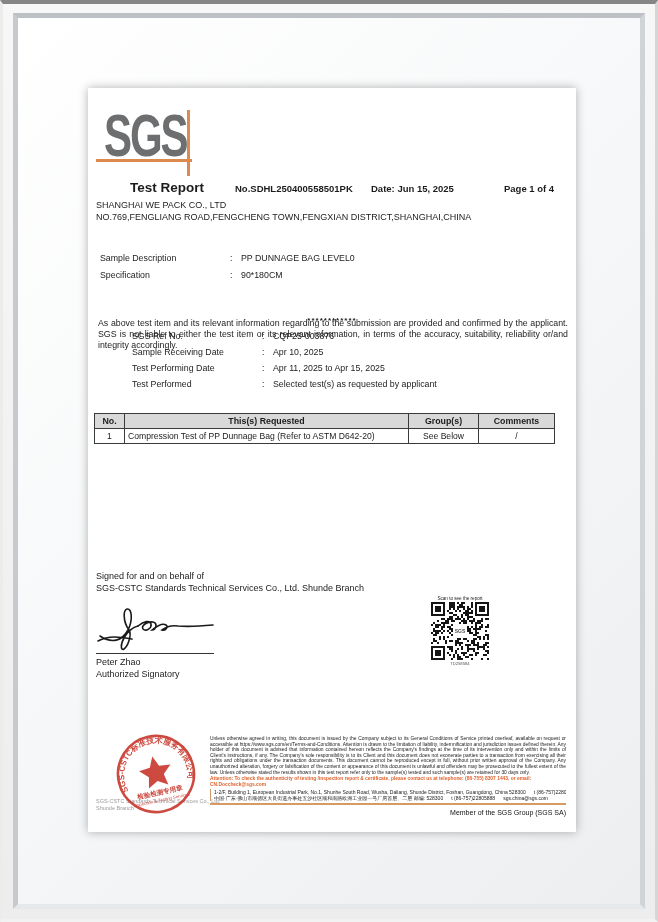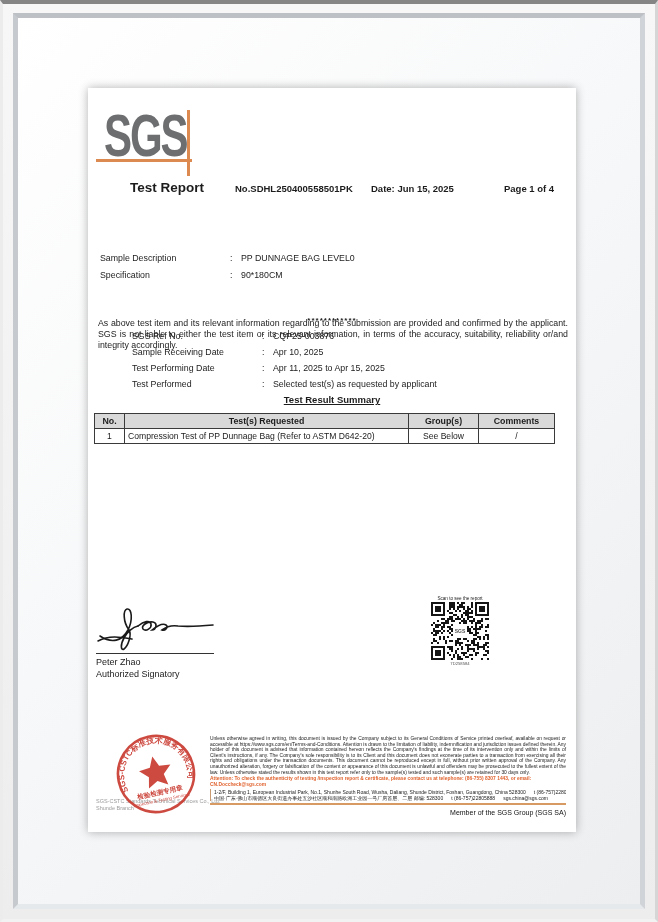--- a/index.html
+++ b/index.html
@@ -108,20 +108,24 @@
 
   <div class="abs logo-text">SGS</div>
   <div class="abs logo-hline"></div>
   <div class="abs logo-vline"></div>
 
   <div class="abs hdr-title">Test Report</div>
   <div class="abs hdr-no">No.SDHL250400558501PK</div>
   <div class="abs hdr-date">Date: Jun 15, 2025</div>
   <div class="abs hdr-page">Page 1 of 4</div>
 
+  <div class="abs applicant">
+    <div>SHANGHAI WE PACK CO., LTD</div>
+    <div>NO.769,FENGLIANG ROAD,FENGCHENG TOWN,FENGXIAN DISTRICT,SHANGHAI,CHINA</div>
+  </div>
 
   <div class="abs kv-block kv-sample">
     <div class="kv-row">
       <span class="kv-label">Sample Description</span>
       <span class="kv-colon">:</span>
       <span class="kv-value">PP DUNNAGE BAG LEVEL0</span>
     </div>
     <div class="kv-row">
       <span class="kv-label">Specification</span>
       <span class="kv-colon">:</span>
@@ -148,44 +152,47 @@
       <span class="kv-colon">:</span>
       <span class="kv-value">Apr 11, 2025 to Apr 15, 2025</span>
     </div>
     <div class="kv-row">
       <span class="kv-label">Test Performed</span>
       <span class="kv-colon">:</span>
       <span class="kv-value">Selected test(s) as requested by applicant</span>
     </div>
   </div>
 
-  <div class="abs summary-title">Test Result Summary</div>
   <table class="summary">
     <colgroup>
         <col style="width:30px">
         <col style="width:284px">
         <col style="width:70px">
         <col style="width:76px">
       </colgroup>
     <tbody>
         <tr>
       <th>No.</th>
-      <th>Test(s) Requested</th>
+      <th>This(s) Requested</th>
       <th>Group(s)</th>
       <th>Comments</th>
     </tr>
     <tr>
       <td class="c">1</td>
       <td>Compression Test of PP Dunnage Bag (Refer to ASTM D642-20)</td>
       <td class="c">See Below</td>
       <td class="c">/</td>
     </tr>
   </tbody>
     </table>
 
+  <div class="abs signed">
+    <div>Signed for and on behalf of</div>
+    <div>SGS-CSTC Standards Technical Services Co., Ltd. Shunde Branch</div>
+  </div>
   <svg class="abs sig-svg" width="130" height="58" viewBox="0 0 130 58">
     <g fill="none" stroke="#1a1a1a" stroke-width="1.6" stroke-linecap="round">
       <path d="M6 42 C 18 50 28 47 34 36 C 39 26 38 14 33 15 C 29 16 29 28 35 36 C 38 41 34 52 30 55 C 27 57 26 51 30 44 C 33 38 39 33 44 32"></path>
       <path d="M44 32 C 50 27 56 26 57 30 C 58 34 52 38 49 35 C 47 32 53 27 59 28 C 64 29 62 36 58 36 C 63 32 69 29 72 31 C 75 33 71 37 68 36 C 72 33 78 31 84 32 C 96 33 108 32 119 31"></path>
       <path d="M4 47 C 16 41 26 43 38 45"></path>
     </g>
   </svg>
   <div class="abs sig-line"></div>
   <div class="abs sig-id">
     <div>Peter Zhao</div>

